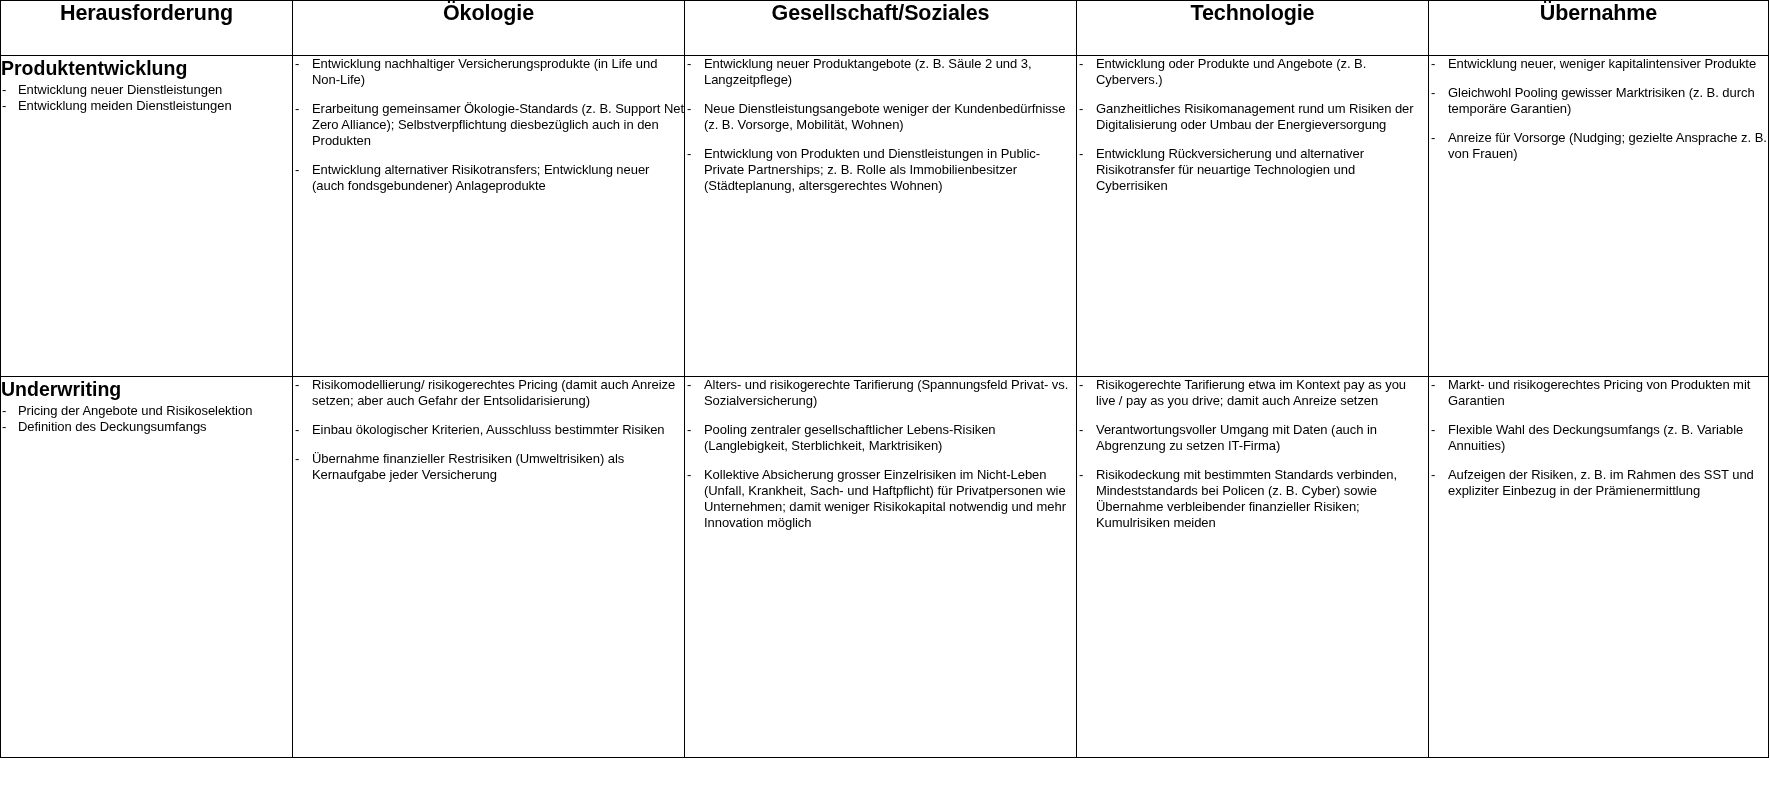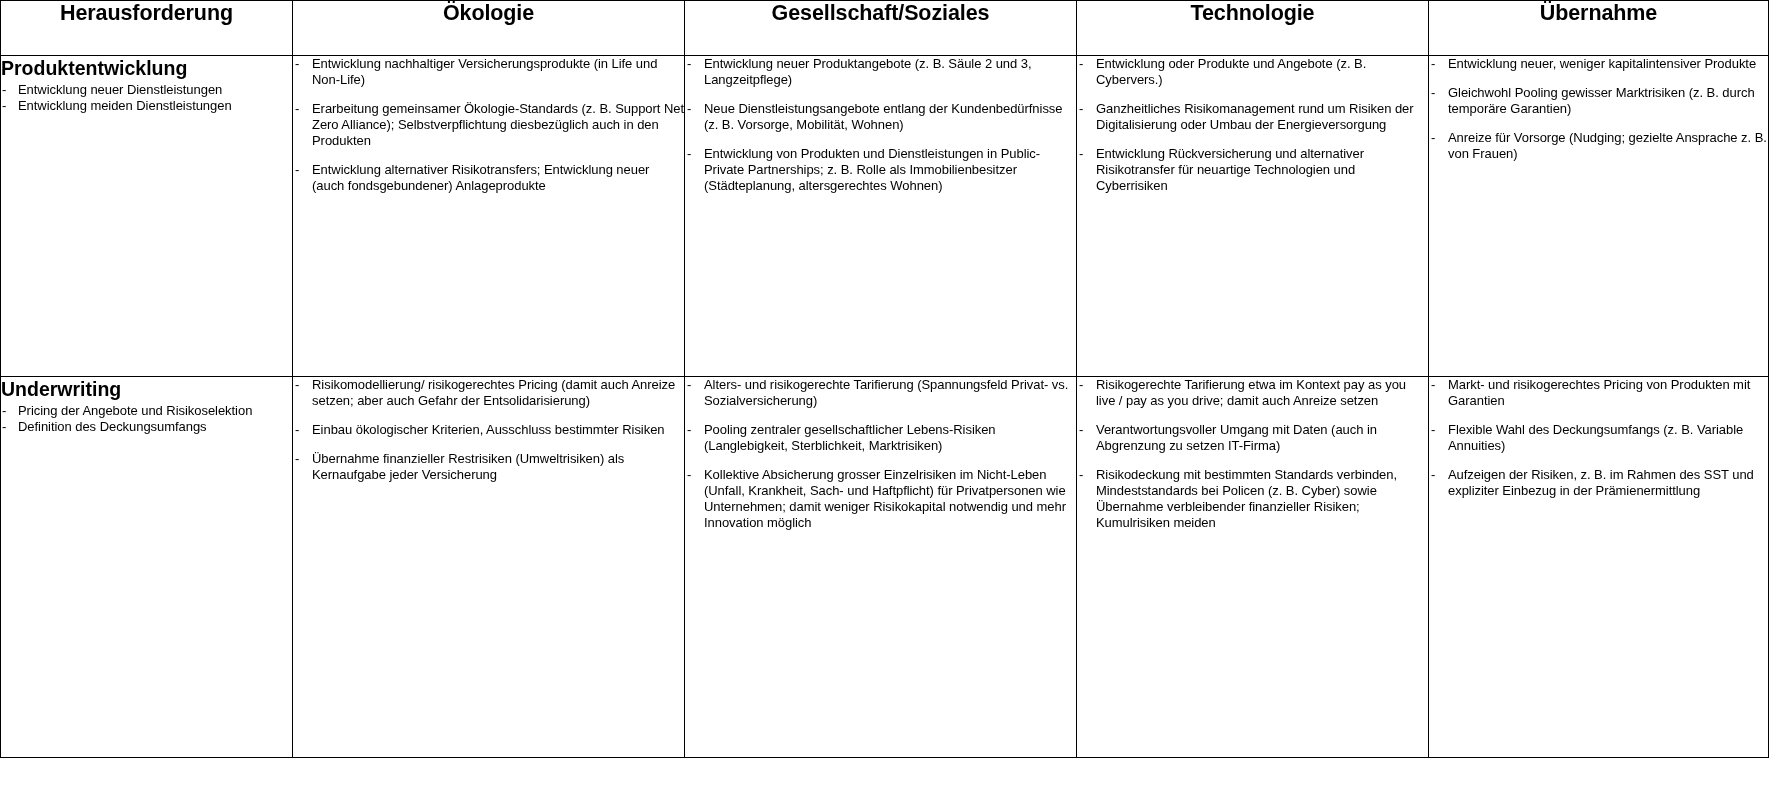--- a/index.html
+++ b/index.html
@@ -138,21 +138,21 @@
         <td class="cell row1">
           <ul class="bullets">
             <li>Entwicklung nachhaltiger Versicherungsprodukte (in Life und Non-Life)</li>
             <li>Erarbeitung gemeinsamer Ökologie-Standards (z. B. Support Net Zero Alliance); Selbstverpflichtung diesbezüglich auch in den Produkten</li>
             <li>Entwicklung alternativer Risikotransfers; Entwicklung neuer (auch fondsgebundener) Anlageprodukte</li>
           </ul>
         </td>
         <td class="cell row1">
           <ul class="bullets">
             <li>Entwicklung neuer Produktangebote (z. B. Säule 2 und 3, Langzeitpflege)</li>
-            <li>Neue Dienstleistungsangebote entlang der Kundenbedürfnisse (z. B. Vorsorge, Mobilität, Wohnen)</li>
+            <li>Neue Dienstleistungsangebote weniger der Kundenbedürfnisse (z. B. Vorsorge, Mobilität, Wohnen)</li>
             <li>Entwicklung von Produkten und Dienstleistungen in Public-Private Partnerships; z. B. Rolle als Immobilienbesitzer (Städteplanung, altersgerechtes Wohnen)</li>
           </ul>
         </td>
         <td class="cell row1">
           <ul class="bullets">
             <li>Entwicklung oder Produkte und Angebote (z. B. Cybervers.)</li>
             <li>Ganzheitliches Risikomanagement rund um Risiken der Digitalisierung oder Umbau der Energieversorgung</li>
             <li>Entwicklung Rückversicherung und alternativer Risikotransfer für neuartige Technologien und Cyberrisiken</li>
           </ul>
         </td>

